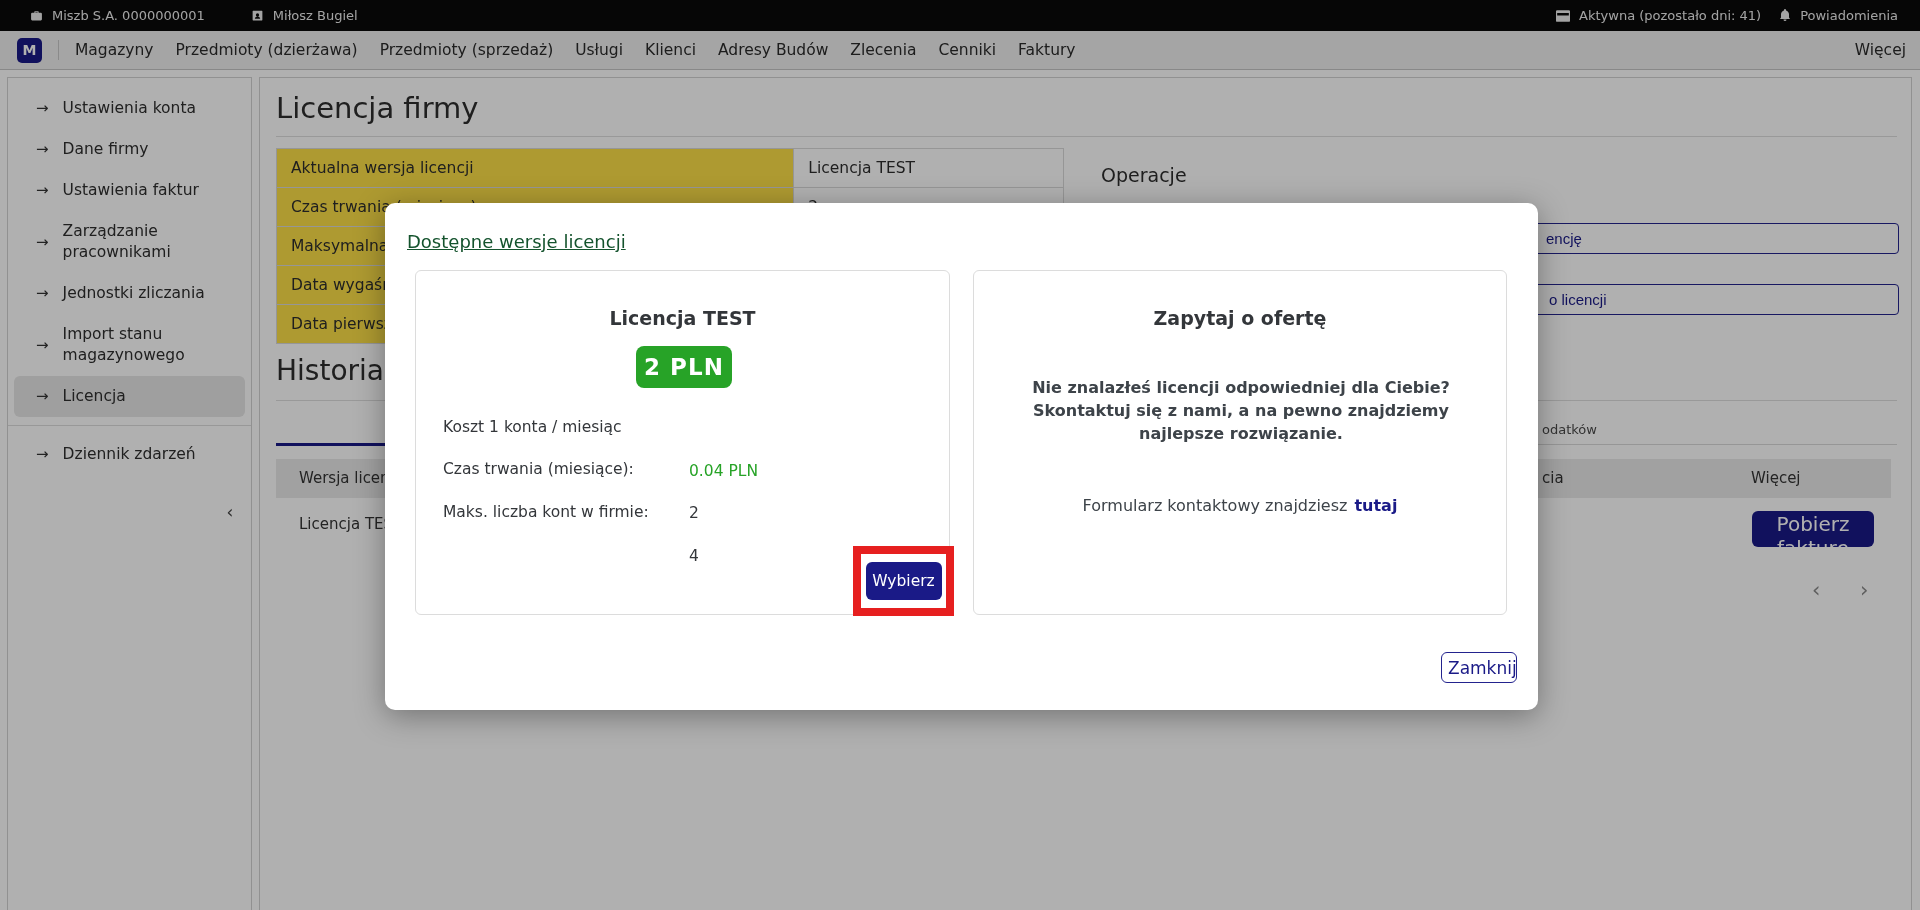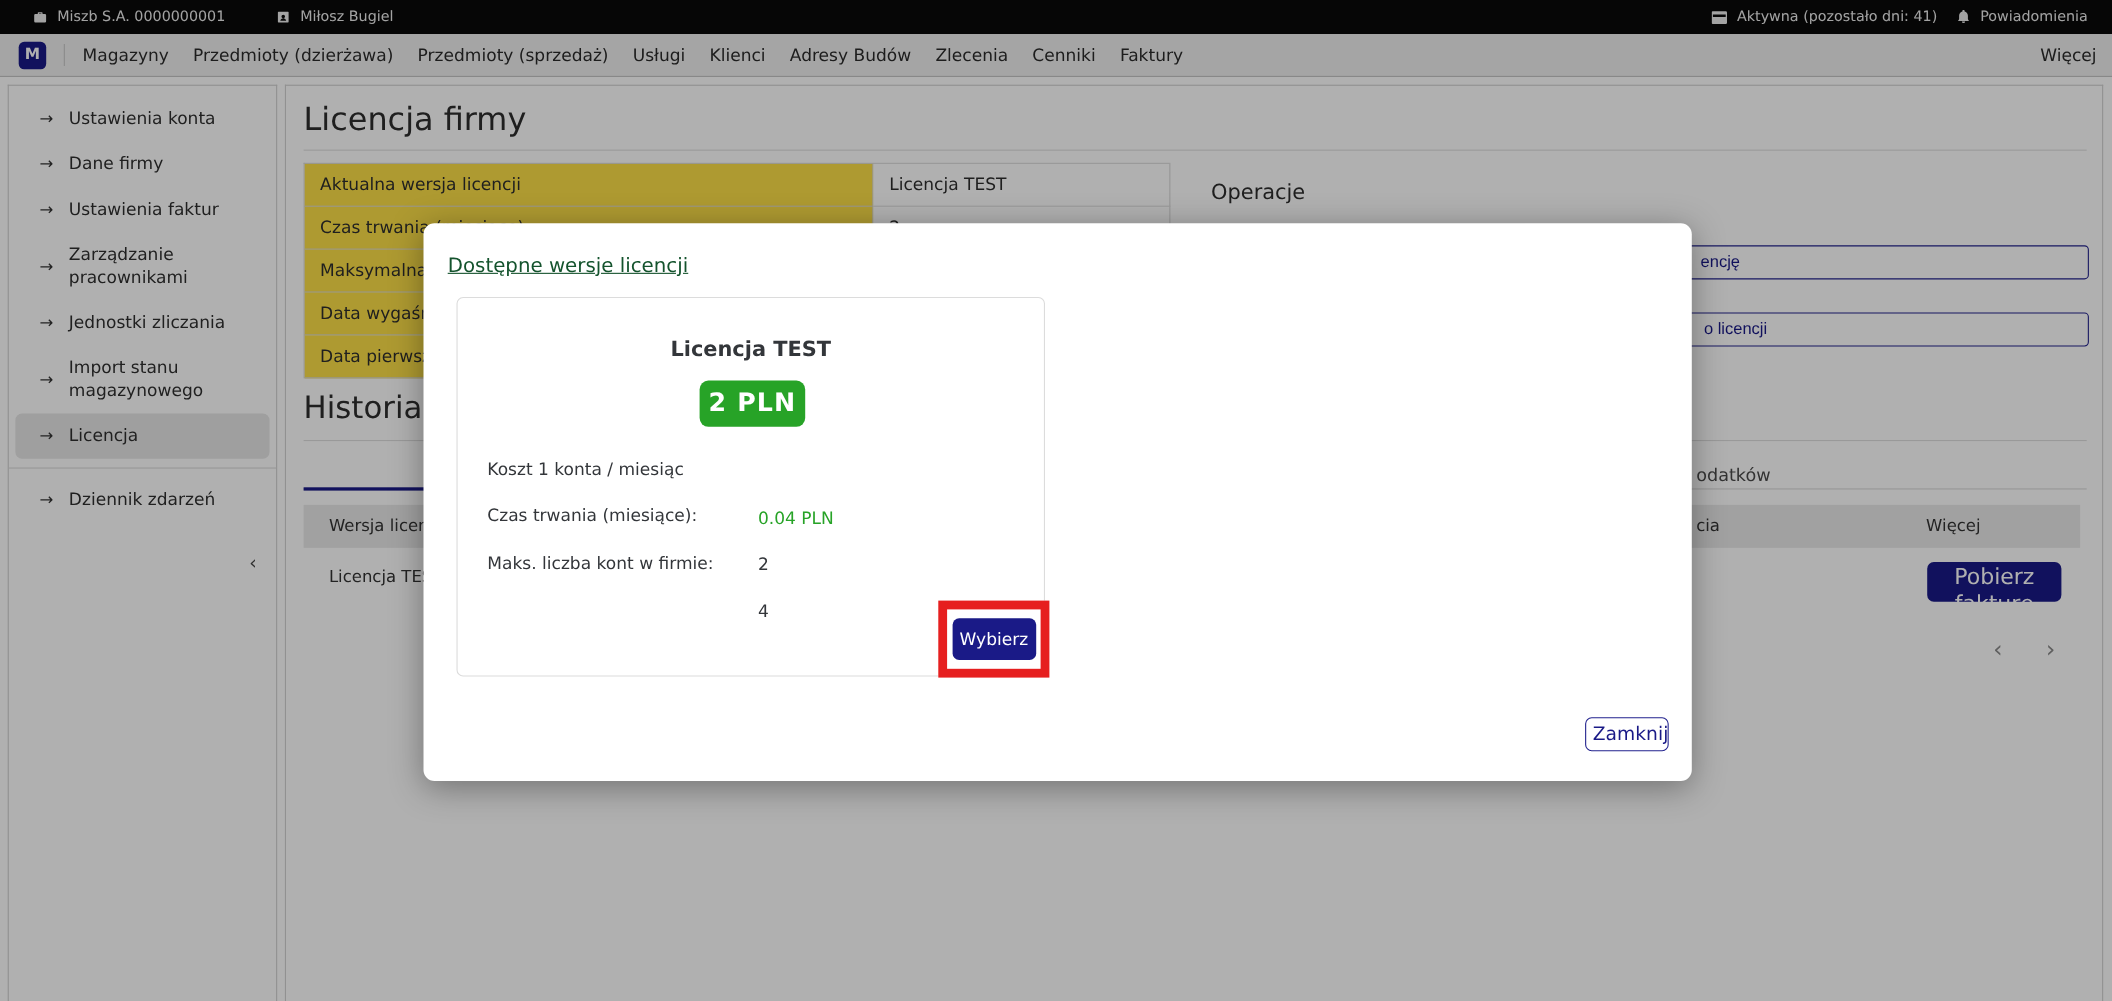--- a/index.html
+++ b/index.html
@@ -70,21 +70,21 @@
   .op-btn {
     position:absolute; left:841px; width:798px; height:31px;
     border:1px solid #23238e; border-radius:4px; background:#ffffff;
     color:#1a1a87; font-size:15px; cursor:pointer;
   }
   .op-btn .frag { position:absolute; top:6px; }
   .hist-title { position:absolute; left:16px; top:276px; font-size:28px; font-weight:400; color:#2e2e2e; white-space:nowrap; }
   .hr2 { position:absolute; left:16px; top:322px; width:1621px; height:1px; background:#dedede; }
   .tabbar { position:absolute; left:16px; top:340px; width:1621px; height:27px; border-bottom:1px solid #d9d9d9; }
   .tab-underline { position:absolute; left:0; bottom:-2px; width:170px; height:3px; background:#1a1a87; }
-  .tab-frag { position:absolute; left:1266px; top:4px; font-size:16px; color:#4a4a4a; cursor:pointer; }
+  .tab-frag { position:absolute; left:1266px; top:4px; font-size:13px; color:#4a4a4a; cursor:pointer; }
   .hist-header {
     position:absolute; left:16px; top:381px; width:1615px; height:39px;
     background:#e9e9e9; font-size:15px; color:#333;
   }
   .hist-header .hcell { position:absolute; top:10px; }
   .hist-row-text { position:absolute; left:39px; top:437px; font-size:15px; color:#333; white-space:nowrap; }
   .download-btn {
     position:absolute; left:1492px; top:433px; width:122px; height:36px;
     background:#1a1a87; color:#ffffff; border:none; border-radius:6px;
     font-size:20px; cursor:pointer; font-family:inherit;
@@ -307,15 +307,22 @@
     <div class="detail-row" style="top:232px;">
       <span>Maks. liczba kont w firmie:</span>
       <span class="dval">4</span>
     </div>
 
     <div class="red-box">
       <button class="select-btn">Wybierz</button>
     </div>
   </div>
 
+  <div class="card right">
+    <div class="card-title">Zapytaj o ofertę</div>
+    <div class="offer-body">Nie znalazłeś licencji odpowiedniej dla Ciebie? Skontaktuj się z nami, a na pewno znajdziemy najlepsze rozwiązanie.</div>
+    <div class="offer-form">
+      <span>Formularz kontaktowy znajdziesz</span><span class="offer-link">tutaj</span>
+    </div>
+  </div>
 
   <button class="close-btn">Zamknij</button>
 </div>
 
 </body></html>

